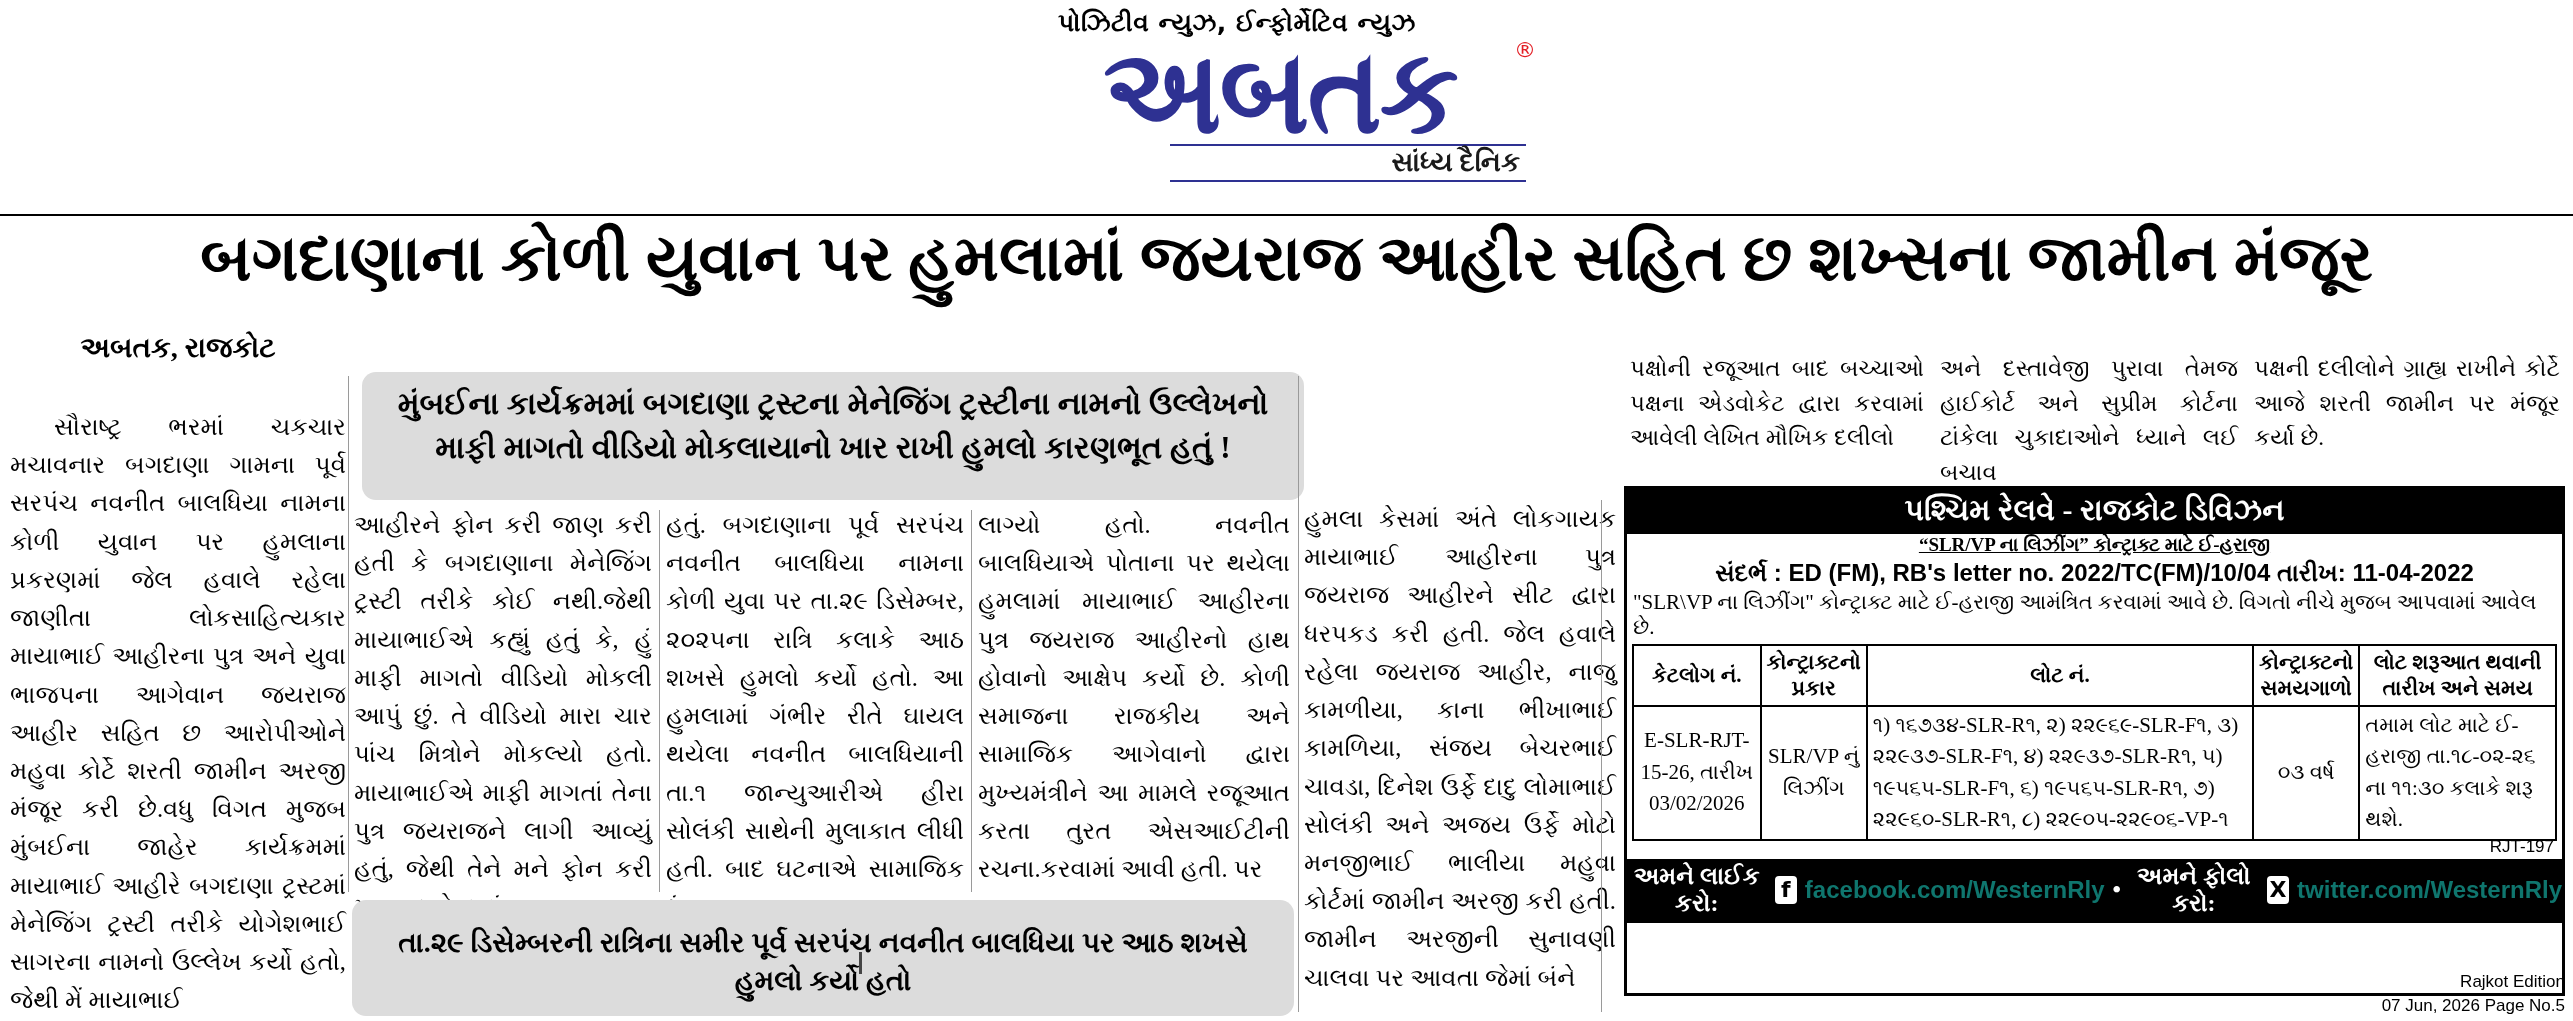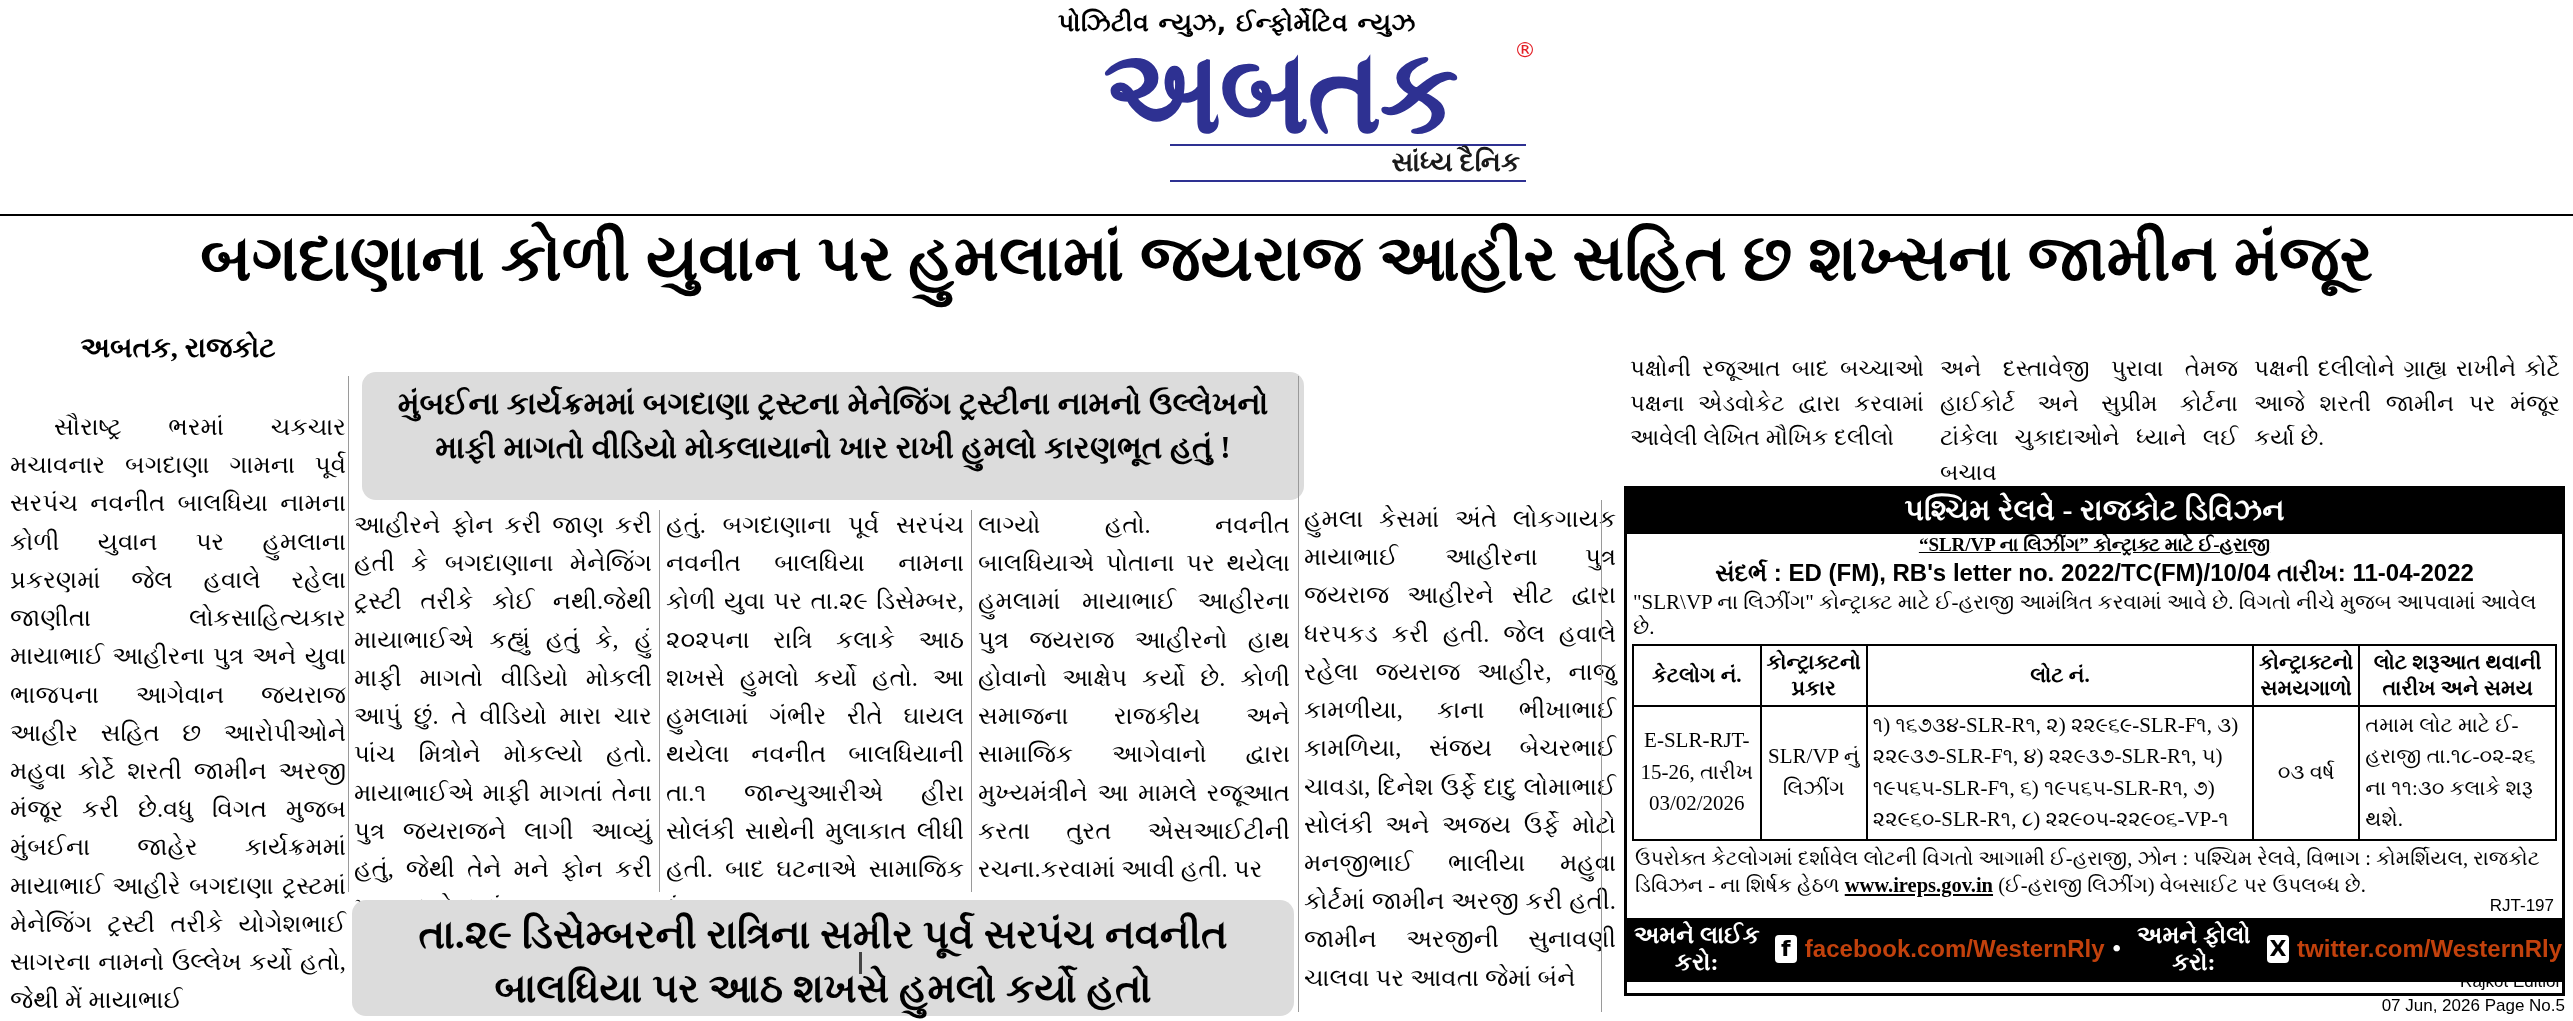--- a/index.html
+++ b/index.html
@@ -39,21 +39,21 @@
   .col4{left:978px;top:506px;width:312px;height:390px;}
   .col5{left:1304px;top:500px;width:312px;height:516px;}
   .minicol{position:absolute;top:352px;height:138px;font-size:23px;line-height:1.5;text-align:justify;}
   .col6{left:1630px;width:294px;}
   .col7{left:1940px;width:298px;}
   .col8{left:2254px;width:306px;}
   
   .subhead{position:absolute;left:352px;width:942px;background:#dcdcdc;border-radius:14px;
            text-align:center;font-weight:bold;box-sizing:border-box;}
   .subhead1{top:372px;height:128px;font-size:31px;line-height:1.42;padding:10px 16px 0 16px;margin-left:10px;}
-  .subhead2{top:900px;height:116px;font-size:40px;line-height:1.35;padding:8px 30px 0 30px;}
+  .subhead2{top:900px;height:116px;font-size:28px;line-height:1.35;padding:24px 30px 0 30px;}
   
   .ad{position:absolute;left:1624px;top:486px;width:941px;height:510px;border:3px solid #000;
       box-sizing:border-box;background:#fff;}
   .ad-header{background:#000;color:#fff;text-align:center;font-weight:bold;font-size:30px;
              padding:4px 0 6px 0;}
   .ad-title{text-align:center;font-weight:bold;font-size:19px;margin-top:0;}
   .ad-title span{text-decoration:underline;}
   .ad-ref{text-align:center;font-weight:bold;font-size:24px;margin-top:3px;
           font-family:"Liberation Sans","DejaVu Sans",sans-serif;}
   .ad-intro{font-size:21px;padding:3px 6px 2px 6px;}
@@ -61,21 +61,21 @@
   .ad-table th,.ad-table td{border:2px solid #000;padding:3px 5px;vertical-align:middle;}
   .ad-table th{font-size:21px;text-align:center;font-weight:bold;line-height:1.25;}
   .ad-table td{font-size:21px;line-height:1.5;}
   .td-center{text-align:center;}
   .ad-footnote{font-size:20.5px;padding:4px 8px 0 8px;line-height:1.35;}
   .ad-footnote a{color:#000;font-weight:bold;}
   .rjt{font-size:17px;text-align:right;padding-right:8px;margin-top:-4px;
        font-family:"Liberation Sans","DejaVu Sans",sans-serif;}
   .social-bar{background:#000;color:#fff;text-align:center;font-size:24px;font-weight:bold;
               padding:4px 0 6px 0;margin-top:2px;display:flex;align-items:center;justify-content:center;gap:8px;}
-  .social-bar .handle{font-family:"Liberation Sans","DejaVu Sans",sans-serif;color:#c2410c;text-decoration:none;}
+  .social-bar .handle{font-family:"Liberation Sans","DejaVu Sans",sans-serif;color:#0f766e;text-decoration:none;}
   .sicon{display:inline-block;width:28px;height:28px;background:#fff;color:#000;border-radius:4px;
          font-family:"DejaVu Sans",sans-serif;font-weight:bold;font-size:22px;line-height:28px;text-align:center;}
   
   .page-footer{position:absolute;right:8px;bottom:2px;text-align:right;font-size:17px;line-height:1.45;
                font-family:"Liberation Sans","DejaVu Sans",sans-serif;}
 </style>
 </head>
 <body>
 
 <header class="masthead">
@@ -147,23 +147,20 @@
       <tr>
         <td class="td-center">E-SLR-RJT-15-26, તારીખ 03/02/2026</td>
         <td class="td-center">SLR/VP નું લિઝીંગ</td>
         <td>૧) ૧૬૭૩૪-SLR-R૧, ૨) ૨૨૯૬૯-SLR-F૧, ૩) ૨૨૯૩૭-SLR-F૧, ૪) ૨૨૯૩૭-SLR-R૧, ૫) ૧૯૫૬૫-SLR-F૧, ૬) ૧૯૫૬૫-SLR-R૧, ૭) ૨૨૯૬૦-SLR-R૧, ૮) ૨૨૯૦૫-૨૨૯૦૬-VP-૧</td>
         <td class="td-center">૦૩ વર્ષ</td>
         <td>તમામ લોટ માટે ઈ-હરાજી તા.૧૮-૦૨-૨૬ ના ૧૧:૩૦ કલાકે શરૂ થશે.</td>
       </tr>
     </tbody>
   </table>
 
-  <div class="ad-footnote">
-    <span>ઉપરોક્ત કેટલોગમાં દર્શાવેલ લોટની વિગતો આગામી ઈ-હરાજી, ઝોન : પશ્ચિમ રેલવે, વિભાગ : કોમર્શિયલ, રાજકોટ ડિવિઝન - ના શિર્ષક હેઠળ </span><a href="#">www.ireps.gov.in</a><span> (ઈ-હરાજી લિઝીંગ) વેબસાઈટ પર ઉપલબ્ધ છે.</span>
-  </div>
   <div class="rjt">RJT-197</div>
 
   <div class="social-bar">
     <span>અમને લાઈક કરો:</span>
     <span class="sicon">f</span>
     <a href="#" class="handle">facebook.com/WesternRly</a>
     <span>•</span>
     <span>અમને ફોલો કરો:</span>
     <span class="sicon">X</span>
     <a href="#" class="handle">twitter.com/WesternRly</a>

